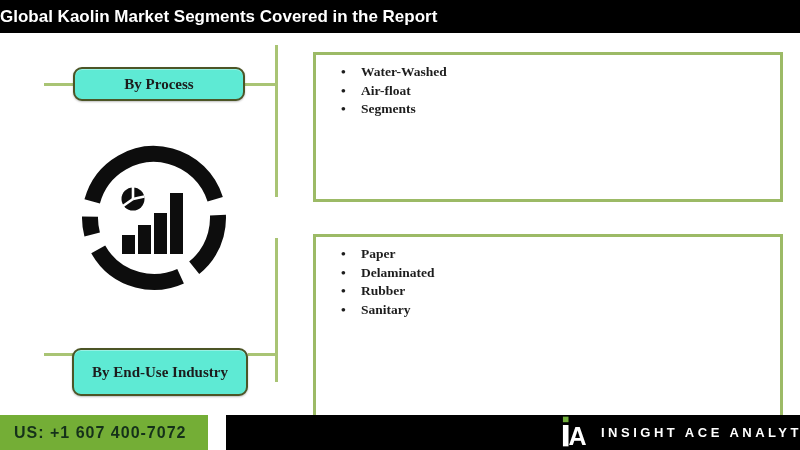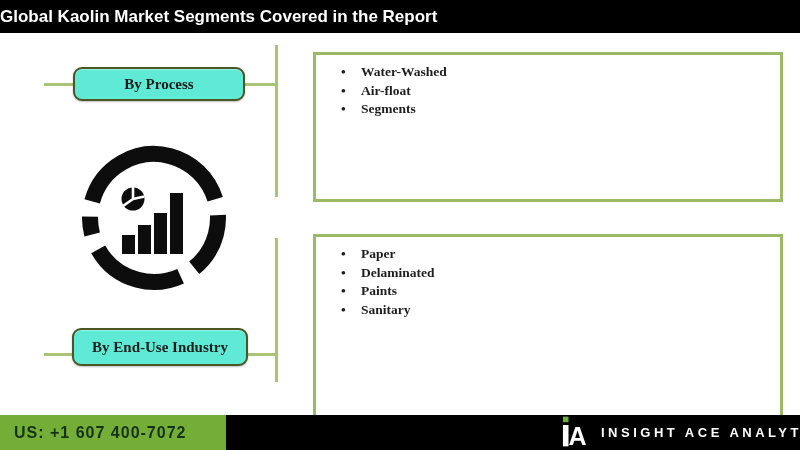--- a/index.html
+++ b/index.html
@@ -19,38 +19,38 @@
   .vline{width:3px;}
   
   .seg-btn{
     position:absolute;background:#5eead4;border:2px solid #4c5526;border-radius:9px;
     display:flex;align-items:center;justify-content:center;
     font-family:"Liberation Serif", serif;font-weight:bold;font-size:15px;color:#1c1c1c;
     box-shadow:inset 0 1px 0 rgba(255,255,255,.35), 0 1px 2px rgba(0,0,0,.25);
     box-sizing:border-box;
   }
   #btn-process{left:73px;top:67px;width:172px;height:34px;}
-  #btn-enduse{left:72px;top:328px;width:176px;height:38px;}
+  #btn-enduse{left:72px;top:348px;width:176px;height:48px;}
   
   .list-box{
     position:absolute;background:#ffffff;border:3px solid #9cba66;box-sizing:border-box;
   }
   #box-process{left:313px;top:52px;width:470px;height:150px;}
   #box-enduse{left:313px;top:234px;width:470px;height:185px;}
   .seg-list{
     margin:8px;padding:0 10px 0 17px;list-style:none;
     font-family:"Liberation Serif", serif;font-size:13.5px;color:#1d1d1d;font-weight:bold;
   }
   .seg-list li{position:relative;padding-left:20px;line-height:18.5px;}
   .seg-list li::before{content:"\2022";position:absolute;left:0;top:0;}
   
   .center-icon{position:absolute;left:76px;top:139px;width:156px;height:156px;}
   
   .footer-green{
-    position:absolute;left:0;top:415px;width:226px;height:35px;background:#74ae36;
+    position:absolute;left:0;top:415px;width:208px;height:35px;background:#74ae36;
     display:flex;align-items:center;
   }
   .footer-phone{
     padding-left:14px;font-weight:bold;font-size:16px;letter-spacing:1px;color:#15311a;
     font-family:"Liberation Sans", sans-serif;white-space:nowrap;
   }
   .footer-black{position:absolute;left:226px;top:415px;width:574px;height:35px;background:#000000;}
   .footer-logo{position:absolute;left:562px;top:416px;width:26px;height:31px;}
   .footer-brand{
     position:absolute;left:601px;top:415px;height:35px;display:flex;align-items:center;
@@ -101,21 +101,21 @@
   <ul class="seg-list">
       <li>Water-Washed</li>
       <li>Air-float</li>
       <li>Segments</li>
     </ul>
 </div>
 <div class="list-box" id="box-enduse">
   <ul class="seg-list">
       <li>Paper</li>
       <li>Delaminated</li>
-      <li>Paints</li>
+      <li>Rubber</li>
       <li>Sanitary</li>
     </ul>
 </div>
 
 <div class="footer-green">
   <span class="footer-phone">US: +1 607 400-7072</span>
 </div>
 <div class="footer-black"></div>
 <svg class="footer-logo" viewBox="0 0 28 32" aria-hidden="true">
   <rect x="1" y="0" width="6" height="6" fill="#70ad3b"></rect>

